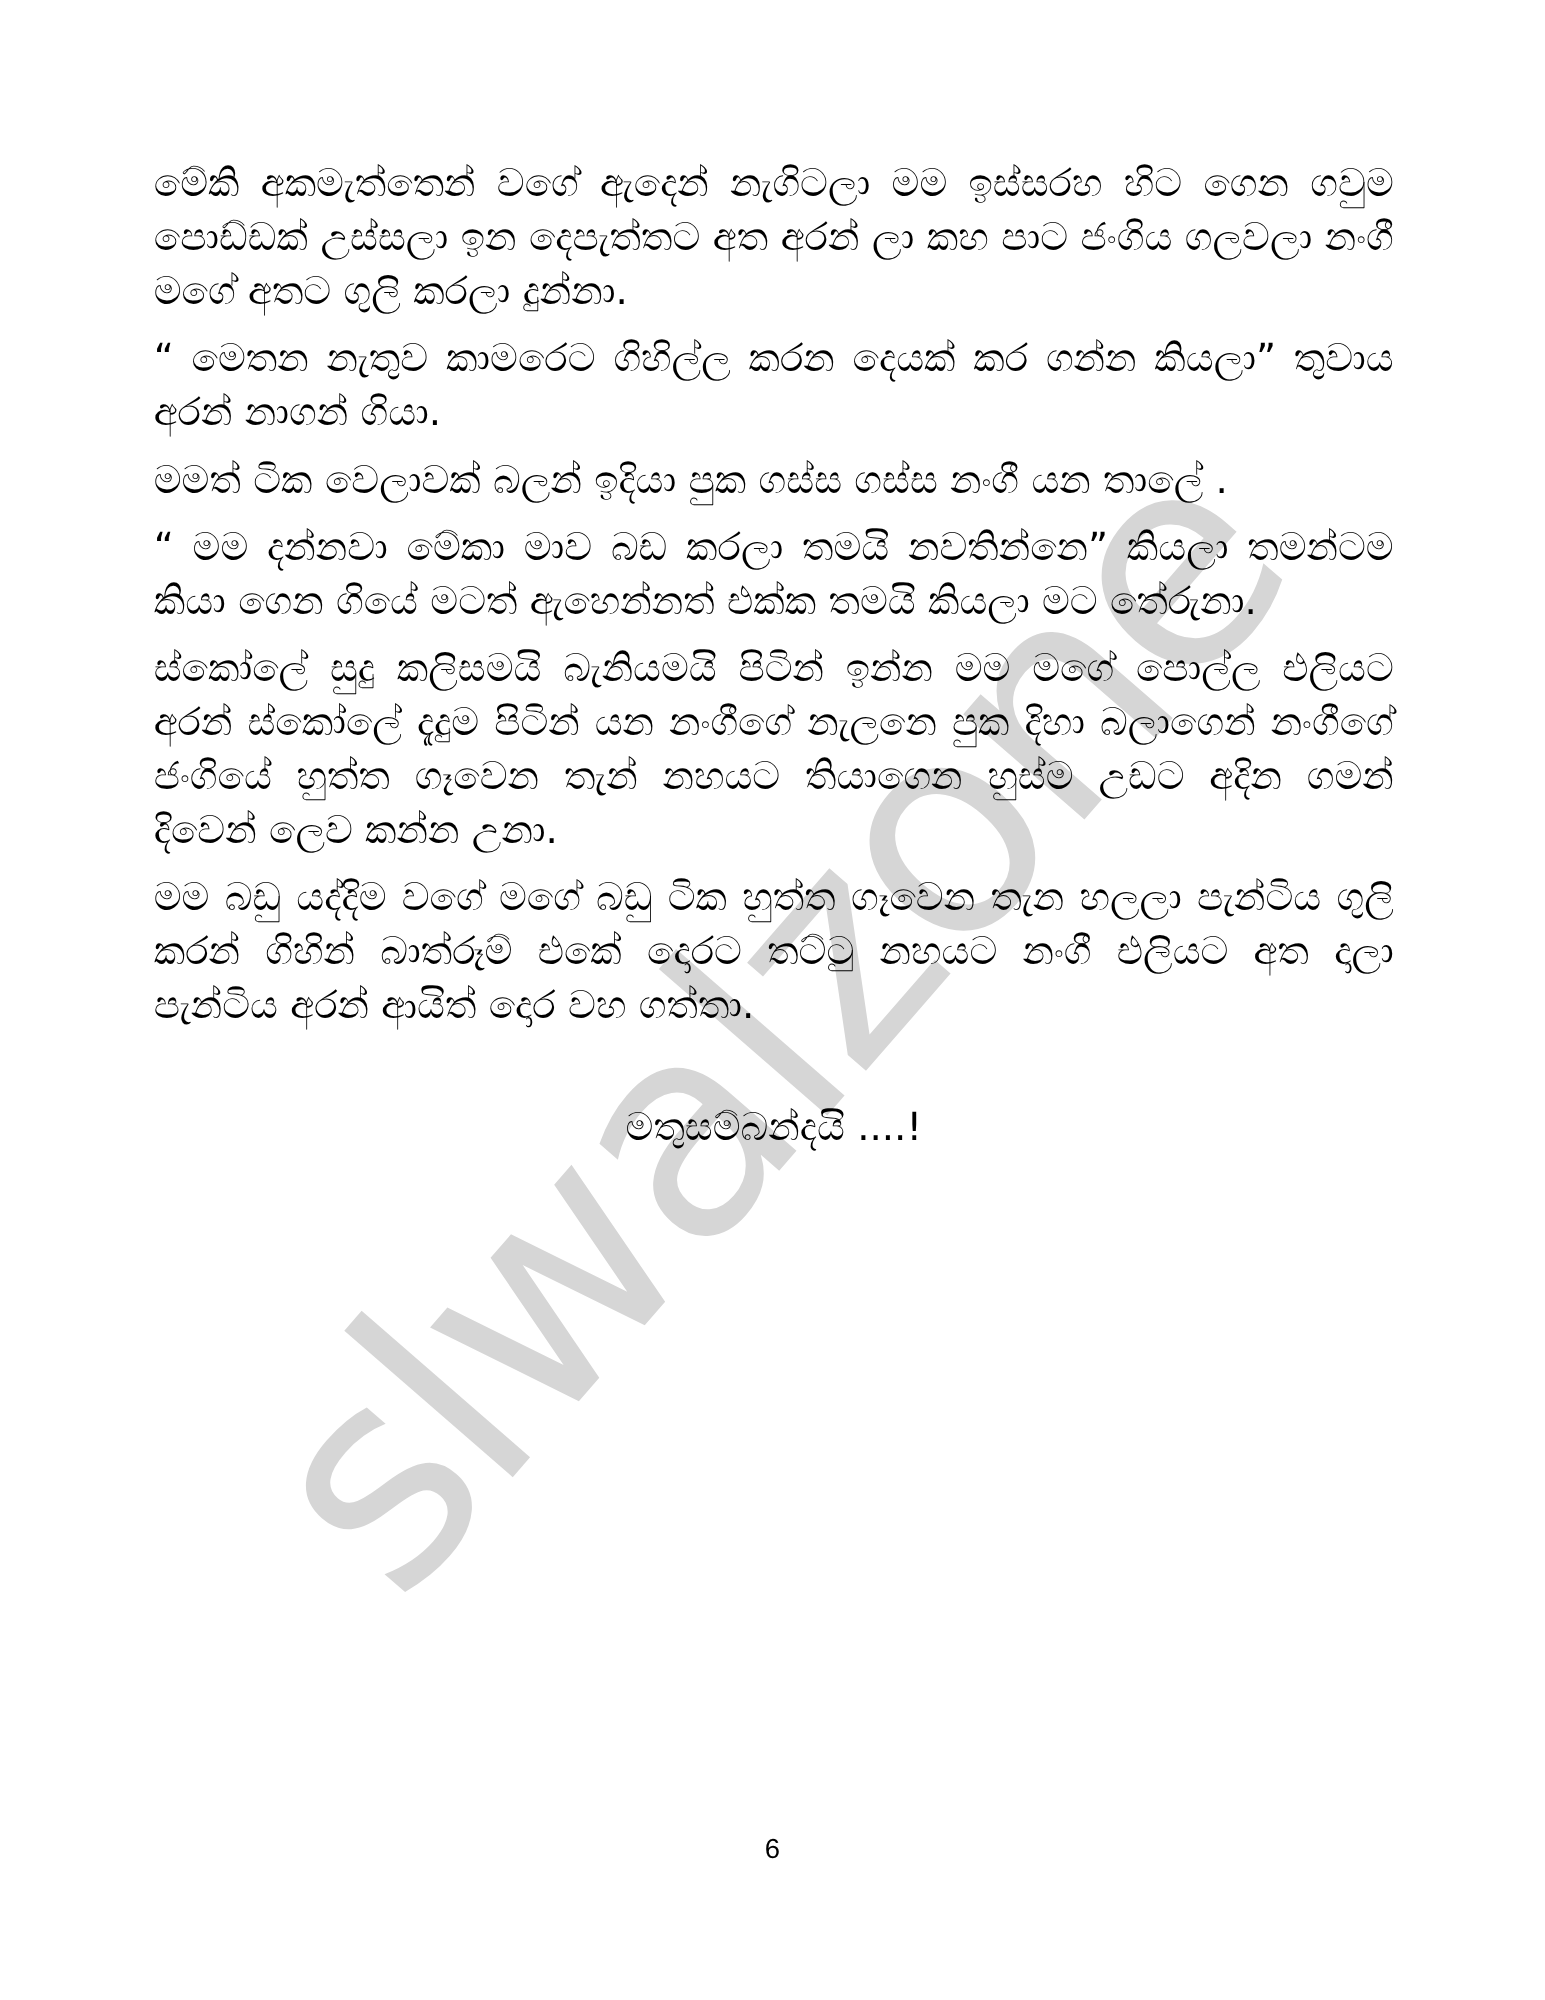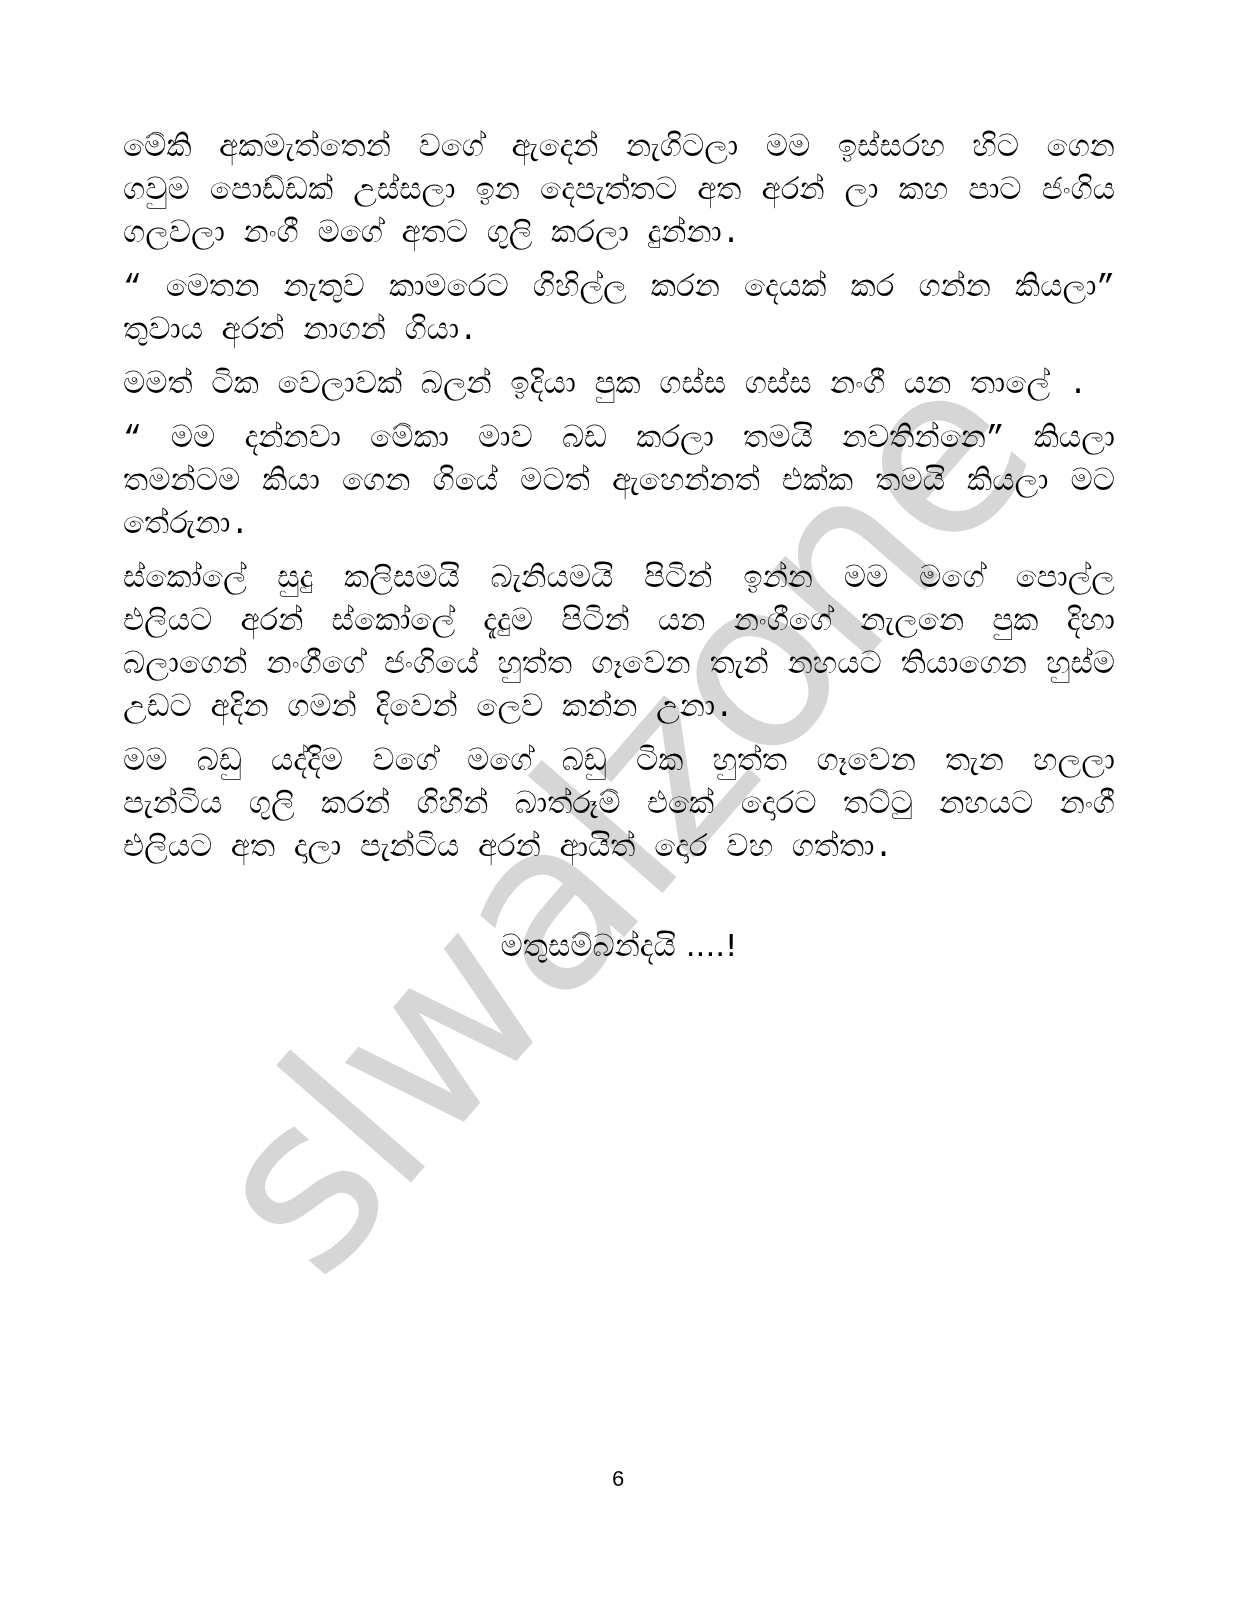--- a/index.html
+++ b/index.html
@@ -35,21 +35,20 @@
     top: 126px;
     width: 992px;
     z-index: 1;
     color: #000000;
     font-size: 31px;
     line-height: 43px;
     text-align: justify;
   }
   .para {
     margin: 0 0 11px 0;
-    font-family: Liberation Mono, monospace;
   }
   .closing {
     margin: 55px 0 0 0;
     text-align: center;
   }
   .page-number {
     position: absolute;
     left: 0;
     right: 0;
     top: 1466px;

